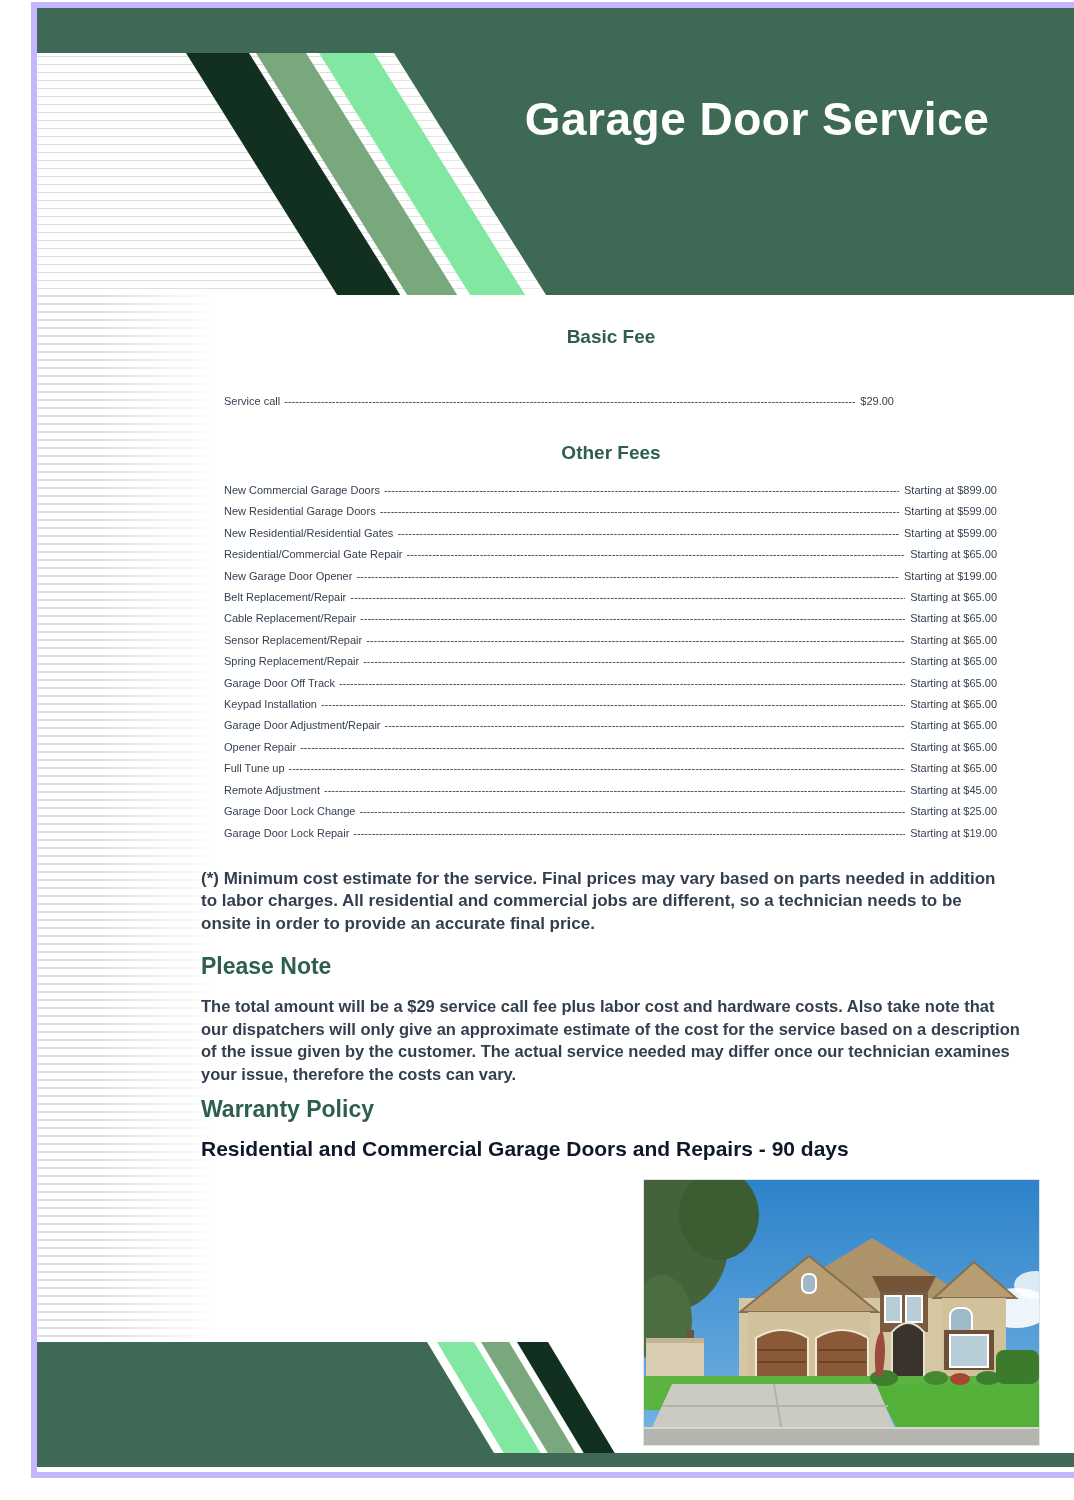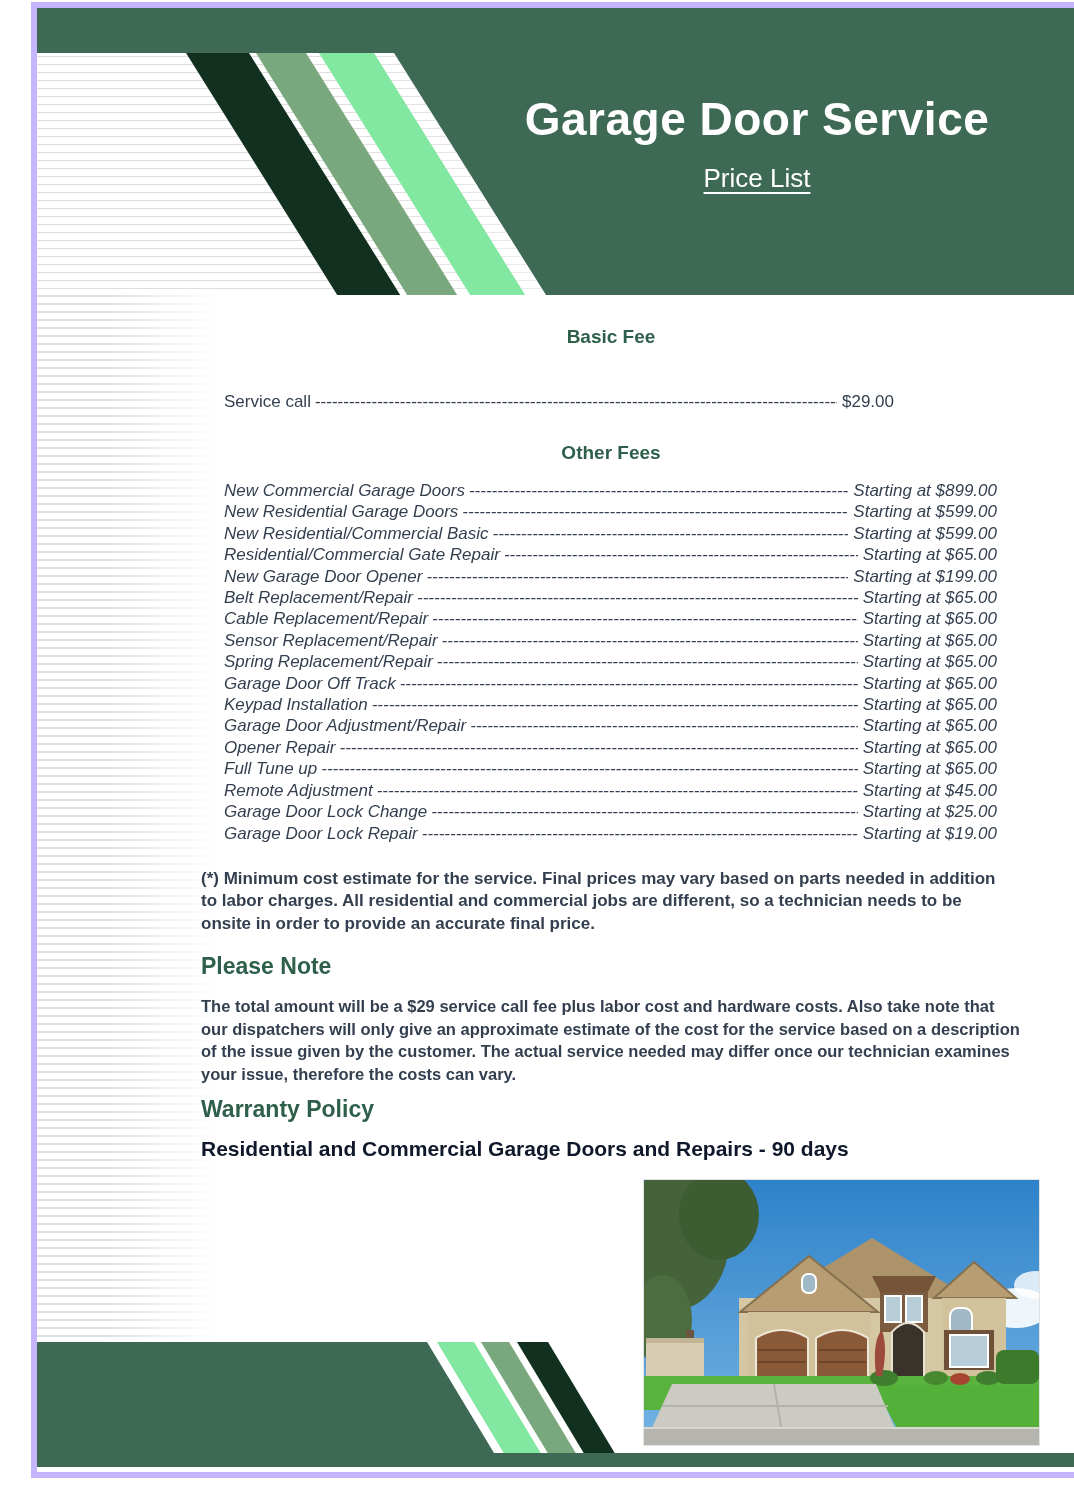--- a/index.html
+++ b/index.html
@@ -25,26 +25,26 @@
   .header-title{font-size:46px;font-weight:bold;letter-spacing:.5px;line-height:1.1;}
   .header-subtitle{margin-top:18px;font-size:26px;text-decoration:underline;text-underline-offset:5px;}
 
   
   .left-texture{position:absolute;left:0;top:287px;width:225px;height:1047px;z-index:0;}
 
   
   .sec-heading{position:absolute;left:164px;width:820px;text-align:center;
                font-size:19px;font-weight:bold;}
   .sub-heading{position:absolute;left:164px;font-size:23px;font-weight:bold;}
-  .fee-row{display:flex;align-items:baseline;font-size:17px;line-height:21.4px;}
+  .fee-row{display:flex;align-items:baseline;font-size:11px;line-height:21.4px;}
   .fee-label{white-space:nowrap;padding-right:4px;}
   .leader{flex:1 1 auto;overflow:hidden;white-space:nowrap;}
   .fee-price{white-space:nowrap;padding-left:5px;}
   .basic-list{position:absolute;left:187px;top:383px;width:670px;}
-  .other-list{position:absolute;left:187px;top:472px;width:773px;font-style:italic;}
+  .other-list{position:absolute;left:187px;top:472px;width:773px;}
   .para{position:absolute;font-size:17px;line-height:22.4px;font-weight:bold;}
 
   
   .footer-band{position:absolute;left:0;top:1334px;width:1038px;height:111px;z-index:2;
                clip-path:polygon(0 0,390px 0,457px 111px,0 111px);}
   .f-stripe{top:1334px;height:111px;transform:skewX(31deg);z-index:2;}
   .fs-mint{left:400px;width:37px;}
   .fs-sage{left:444px;width:28px;}
   .fs-dark{left:480px;width:31px;}
   .footer-bar{position:absolute;left:0;top:1445px;width:1038px;height:14px;z-index:2;}
@@ -65,21 +65,20 @@
 
     <div class="header-band" style="background:#3D6955;"></div>
     <div class="header-wedge">
       <div class="pinstripes"></div>
     </div>
     <div class="stripe h-stripe hs-dark" style="background:#12301F;"></div>
     <div class="stripe h-stripe hs-sage" style="background:#7AA87E;"></div>
     <div class="stripe h-stripe hs-mint" style="background:#82E8A1;"></div>
     <div class="header-text">
       <div class="header-title">Garage Door Service</div>
-      <div class="header-subtitle">Price List</div>
     </div>
 
     <div class="sec-heading" style="top:318px;color:#2D5F4A;">Basic Fee</div>
     <div class="basic-list" style="color:#333F4F;">
         <div class="fee-row">
           <span class="fee-label">Service call</span>
           <span class="leader">----------------------------------------------------------------------------------------------------------------------------------------------------------------------------------------------------------------------------------------------------------------------------------------------------------------------------------------------------------------------------------------------------------------</span>
           <span class="fee-price">$29.00</span>
         </div>
       </div>
@@ -90,21 +89,21 @@
           <span class="fee-label">New Commercial Garage Doors</span>
           <span class="leader">----------------------------------------------------------------------------------------------------------------------------------------------------------------------------------------------------------------------------------------------------------------------------------------------------------------------------------------------------------------------------------------------------------------</span>
           <span class="fee-price">Starting at $899.00</span>
         </div>
         <div class="fee-row">
           <span class="fee-label">New Residential Garage Doors</span>
           <span class="leader">----------------------------------------------------------------------------------------------------------------------------------------------------------------------------------------------------------------------------------------------------------------------------------------------------------------------------------------------------------------------------------------------------------------</span>
           <span class="fee-price">Starting at $599.00</span>
         </div>
         <div class="fee-row">
-          <span class="fee-label">New Residential/Commercial Basic</span>
+          <span class="fee-label">New Residential/Residential Gates</span>
           <span class="leader">----------------------------------------------------------------------------------------------------------------------------------------------------------------------------------------------------------------------------------------------------------------------------------------------------------------------------------------------------------------------------------------------------------------</span>
           <span class="fee-price">Starting at $599.00</span>
         </div>
         <div class="fee-row">
           <span class="fee-label">Residential/Commercial Gate Repair</span>
           <span class="leader">----------------------------------------------------------------------------------------------------------------------------------------------------------------------------------------------------------------------------------------------------------------------------------------------------------------------------------------------------------------------------------------------------------------</span>
           <span class="fee-price">Starting at $65.00</span>
         </div>
         <div class="fee-row">
           <span class="fee-label">New Garage Door Opener</span>

